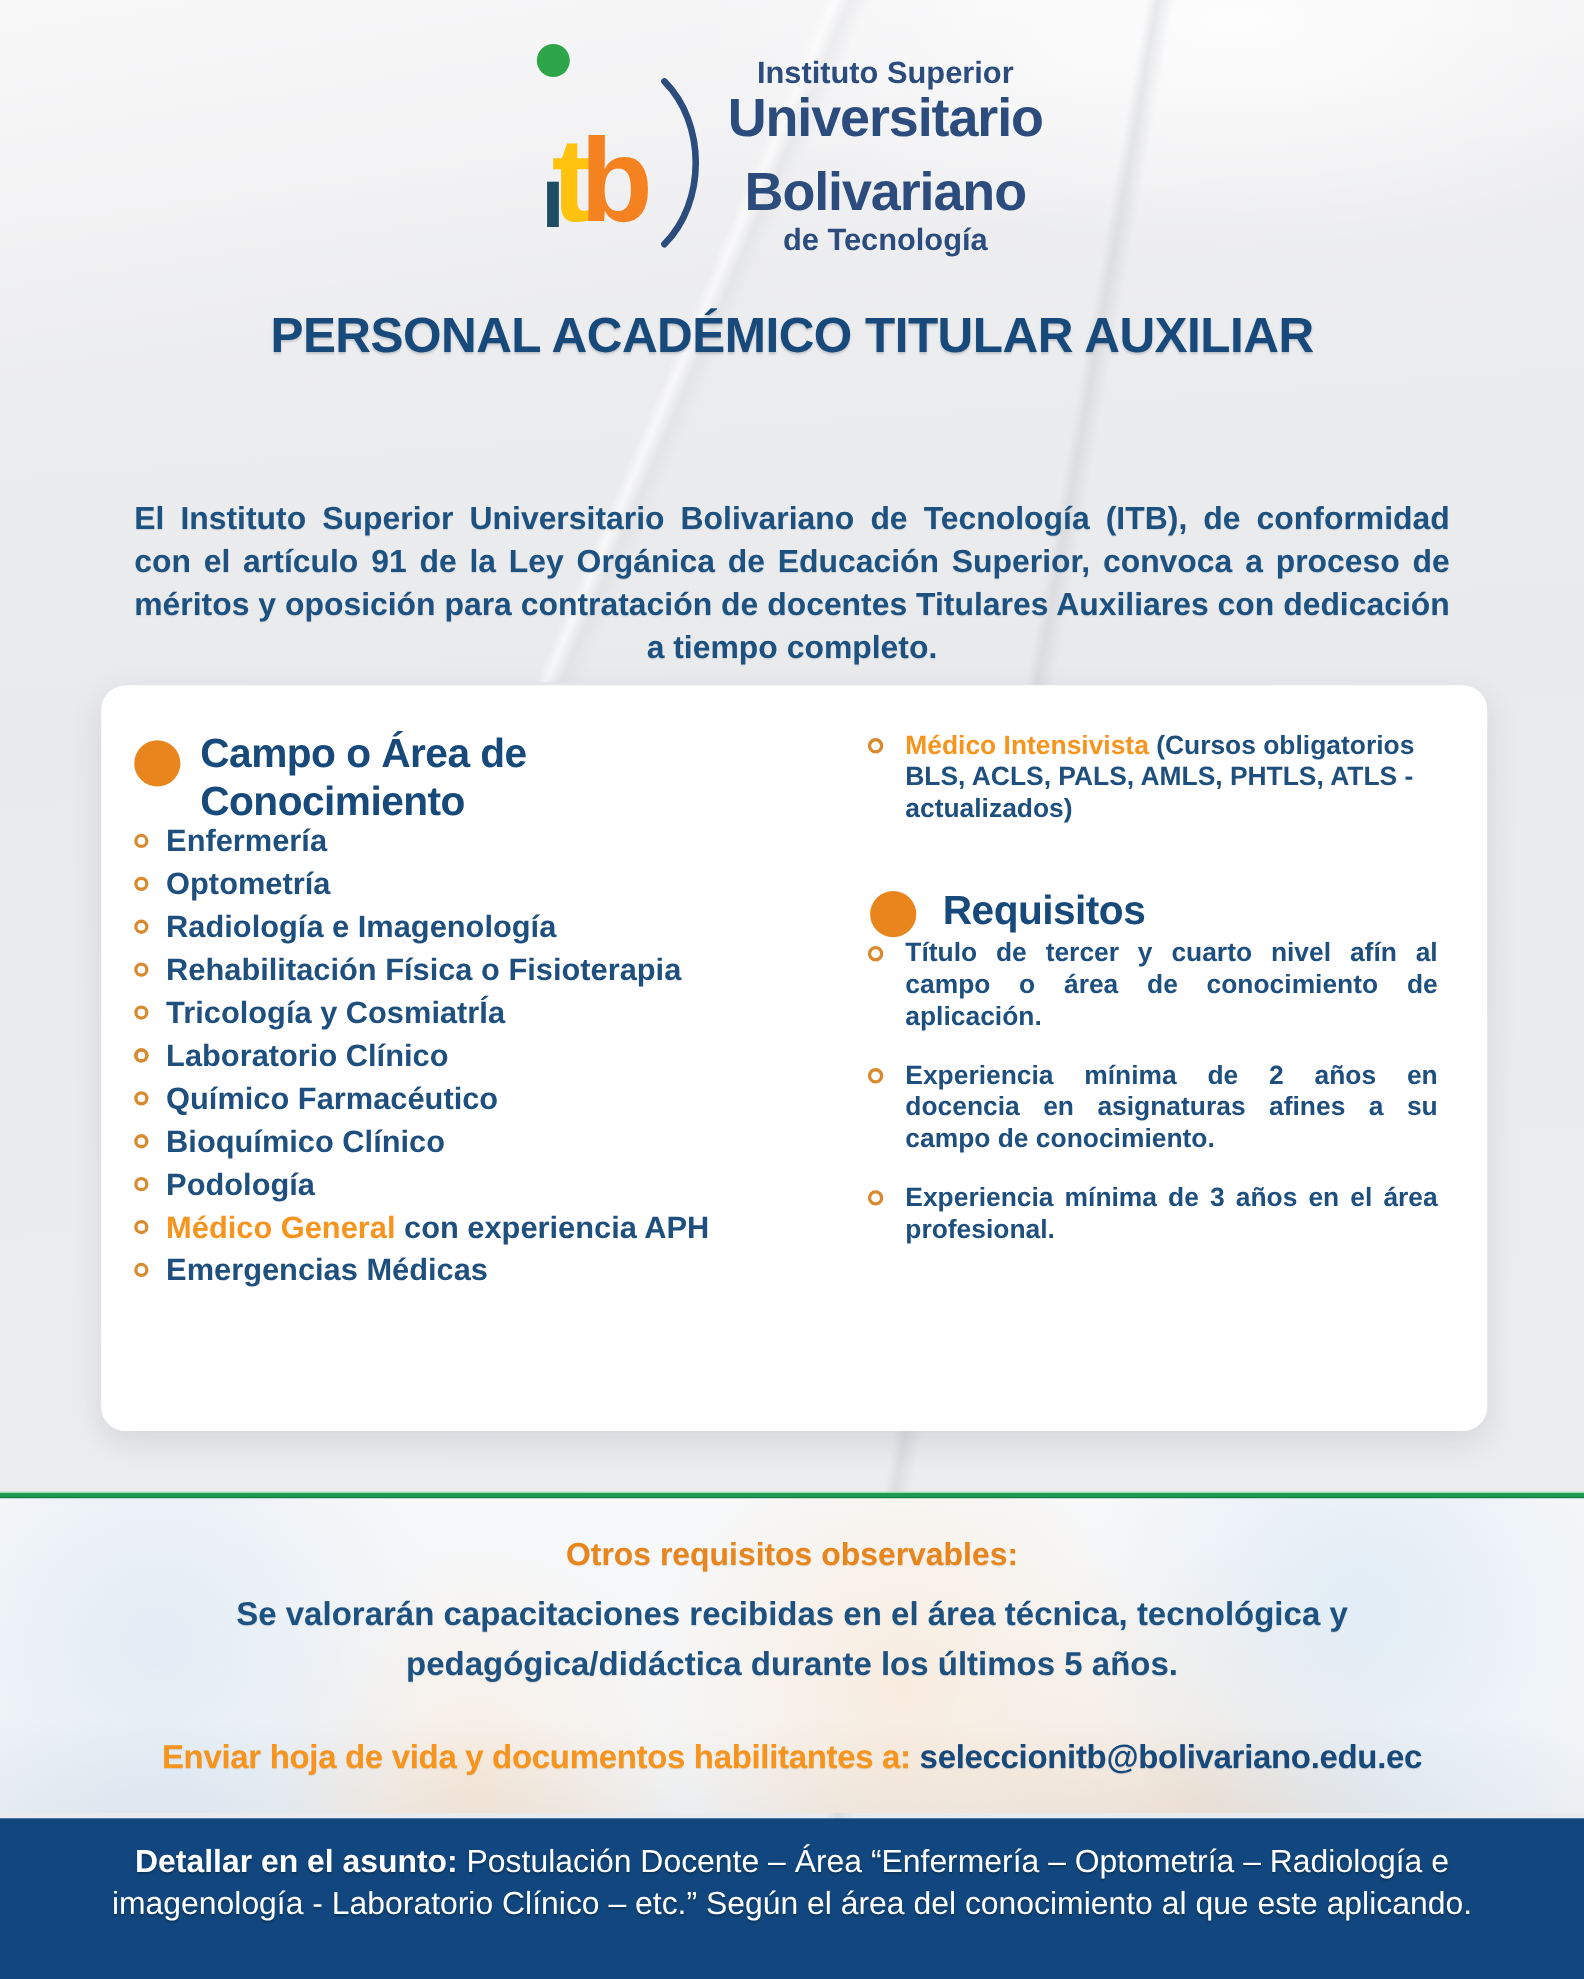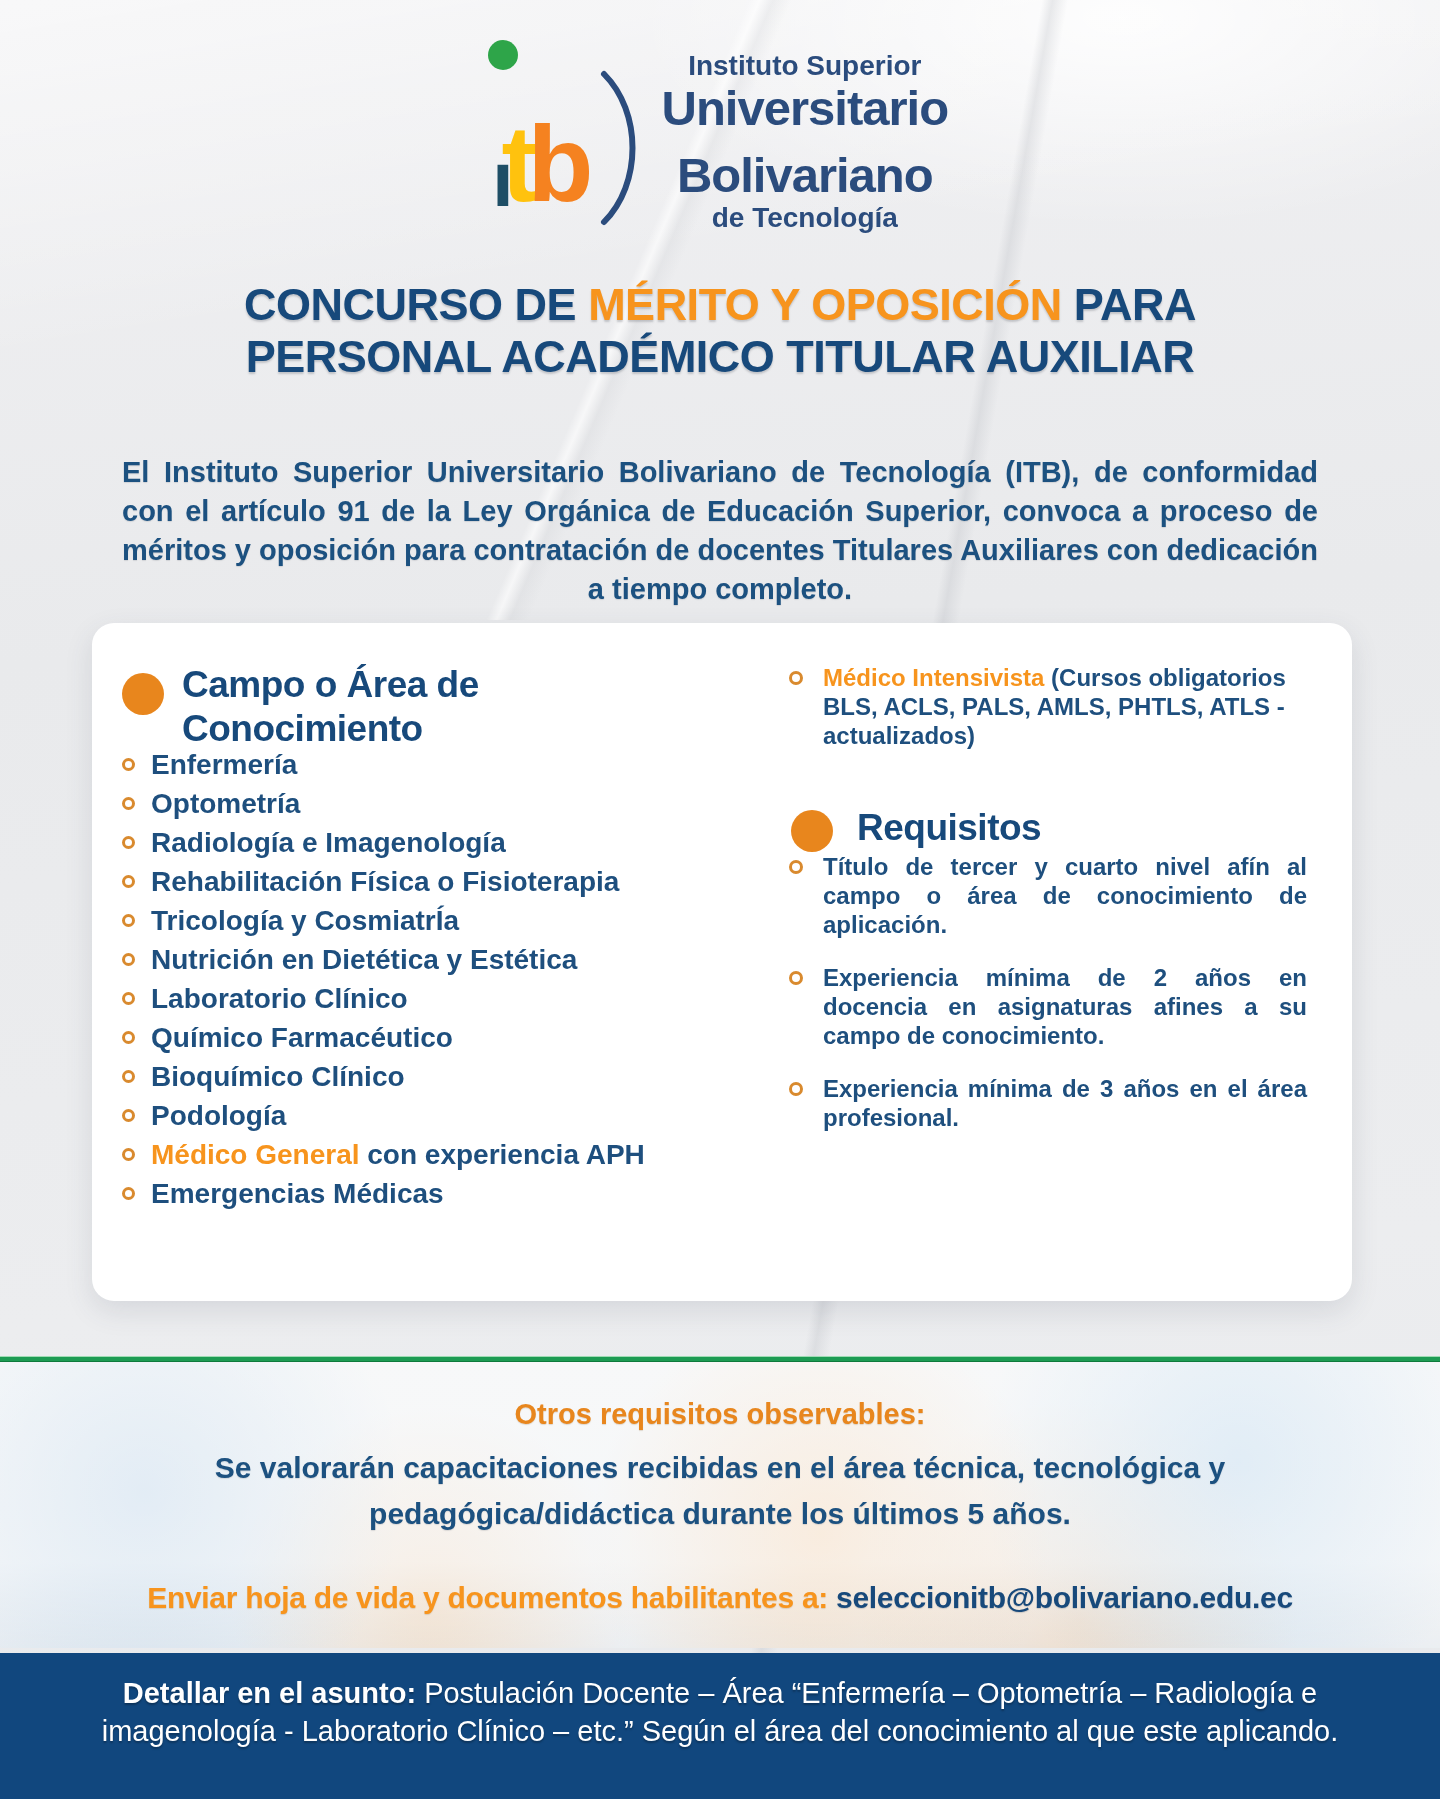--- a/index.html
+++ b/index.html
@@ -104,42 +104,41 @@
     </div>
     <div class="orgtext">
       <div class="s1">Instituto Superior</div>
       <div class="s2">Universitario</div>
       <div class="s3">Bolivariano</div>
       <div class="s4">de Tecnología</div>
     </div>
   </div>
 
   <div class="title">
-    <div><span>CONCURSO DE </span><span class="hl">MÉRITO Y OPOSICIÓN</span><span> PARA</span></div>
     <div>PERSONAL ACADÉMICO TITULAR AUXILIAR</div>
   </div>
 
   <p class="intro">El Instituto Superior Universitario Bolivariano de Tecnología (ITB), de conformidad con el artículo 91 de la Ley Orgánica de Educación Superior, convoca a proceso de méritos y oposición para contratación de docentes Titulares Auxiliares con dedicación a tiempo completo.</p>
 
   <div class="card">
     <div class="col-left">
       <div class="heading-row">
         <span class="big-bullet"></span>
         <div class="sec-heading">
           <div>Campo o Área de</div>
           <div>Conocimiento</div>
         </div>
       </div>
       <ul class="blist left-list">
           <li><span class="obullet"></span><span>Enfermería</span></li>
           <li><span class="obullet"></span><span>Optometría</span></li>
           <li><span class="obullet"></span><span>Radiología e Imagenología</span></li>
           <li><span class="obullet"></span><span>Rehabilitación Física o Fisioterapia</span></li>
           <li><span class="obullet"></span><span>Tricología y CosmiatrÍa</span></li>
-          <li><span class="obullet"></span><span>Nutrición en Dietética y Estética</span></li>
+          <li><span class="obullet"></span></li>
           <li><span class="obullet"></span><span>Laboratorio Clínico</span></li>
           <li><span class="obullet"></span><span>Químico Farmacéutico</span></li>
           <li><span class="obullet"></span><span>Bioquímico Clínico</span></li>
           <li><span class="obullet"></span><span>Podología</span></li>
           <li><span class="obullet"></span><span class="hl">Médico General</span><span> con experiencia APH</span></li>
           <li><span class="obullet"></span><span>Emergencias Médicas</span></li>
         </ul>
     </div>
 
     <div class="col-right">

